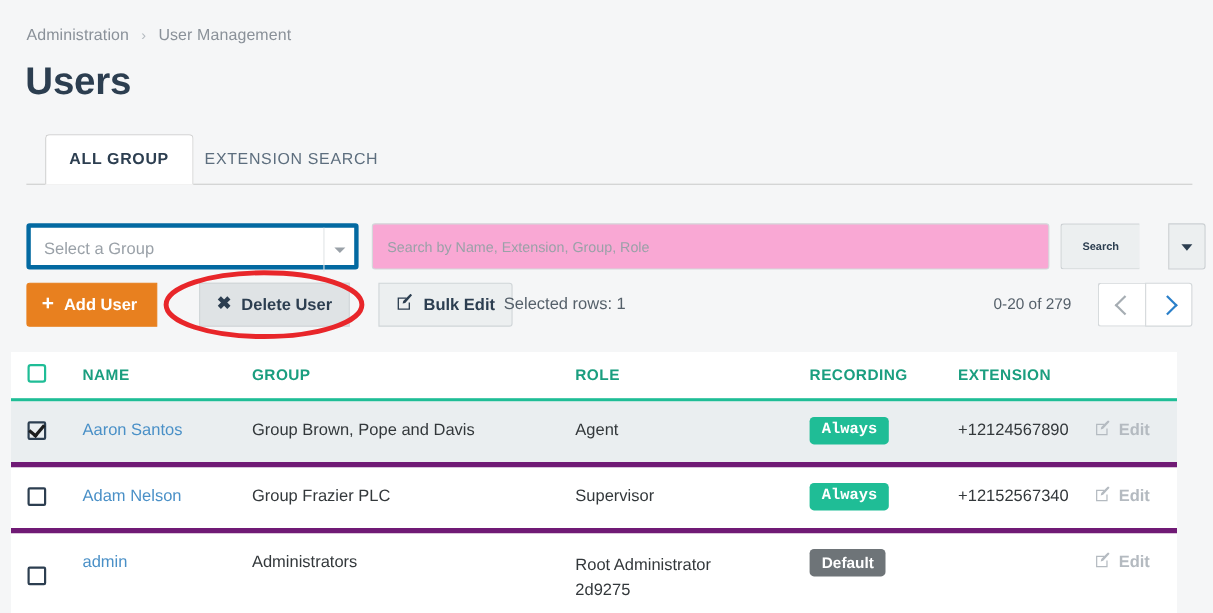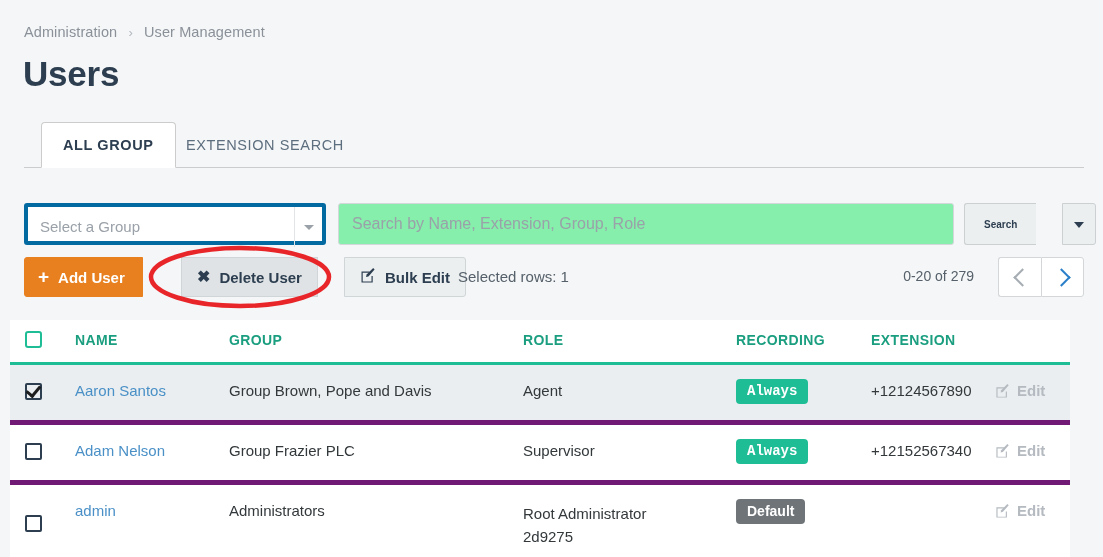--- a/index.html
+++ b/index.html
@@ -125,26 +125,26 @@
     border-left: 5px solid transparent;
     border-right: 5px solid transparent;
     border-top: 5px solid #9aa1a8;
   }
   .search-input {
     position: absolute;
     left: 314px;
     top: 0;
     width: 616px;
     height: 42px;
-    background: #86efac;
+    background: #f9a8d4;
     border: 1px solid #d3d7da;
     border-radius: 3px;
     box-sizing: border-box;
     font-family: "Liberation Sans", sans-serif;
-    font-size: 16px;
+    font-size: 13px;
     color: #33383b;
     padding: 0 13px;
     outline: none;
   }
   .search-input::placeholder { color: #9aa1a8; }
   .search-btn-group {
     position: absolute;
     left: 940px;
     top: 0;
     height: 42px;
@@ -345,21 +345,21 @@
     font-size: 14px;
     font-weight: 700;
     color: #fff;
     line-height: 1;
   }
   .badge-always { background: #1fbd96; font-family: Liberation Mono, monospace; }
   .badge-default { background: #6e7478; }
   .row .cell.badge-cell { top: 14px; }
   .edit-link {
     display: flex;
-    align-items: flex-end;
+    align-items: flex-start;
     gap: 7px;
     color: #b4bac0;
     font-size: 15px;
     font-weight: 700;
     cursor: pointer;
   }
   .edit-icon { display: inline-block; width: 15px; height: 15px; }
 
   
   .cb {

